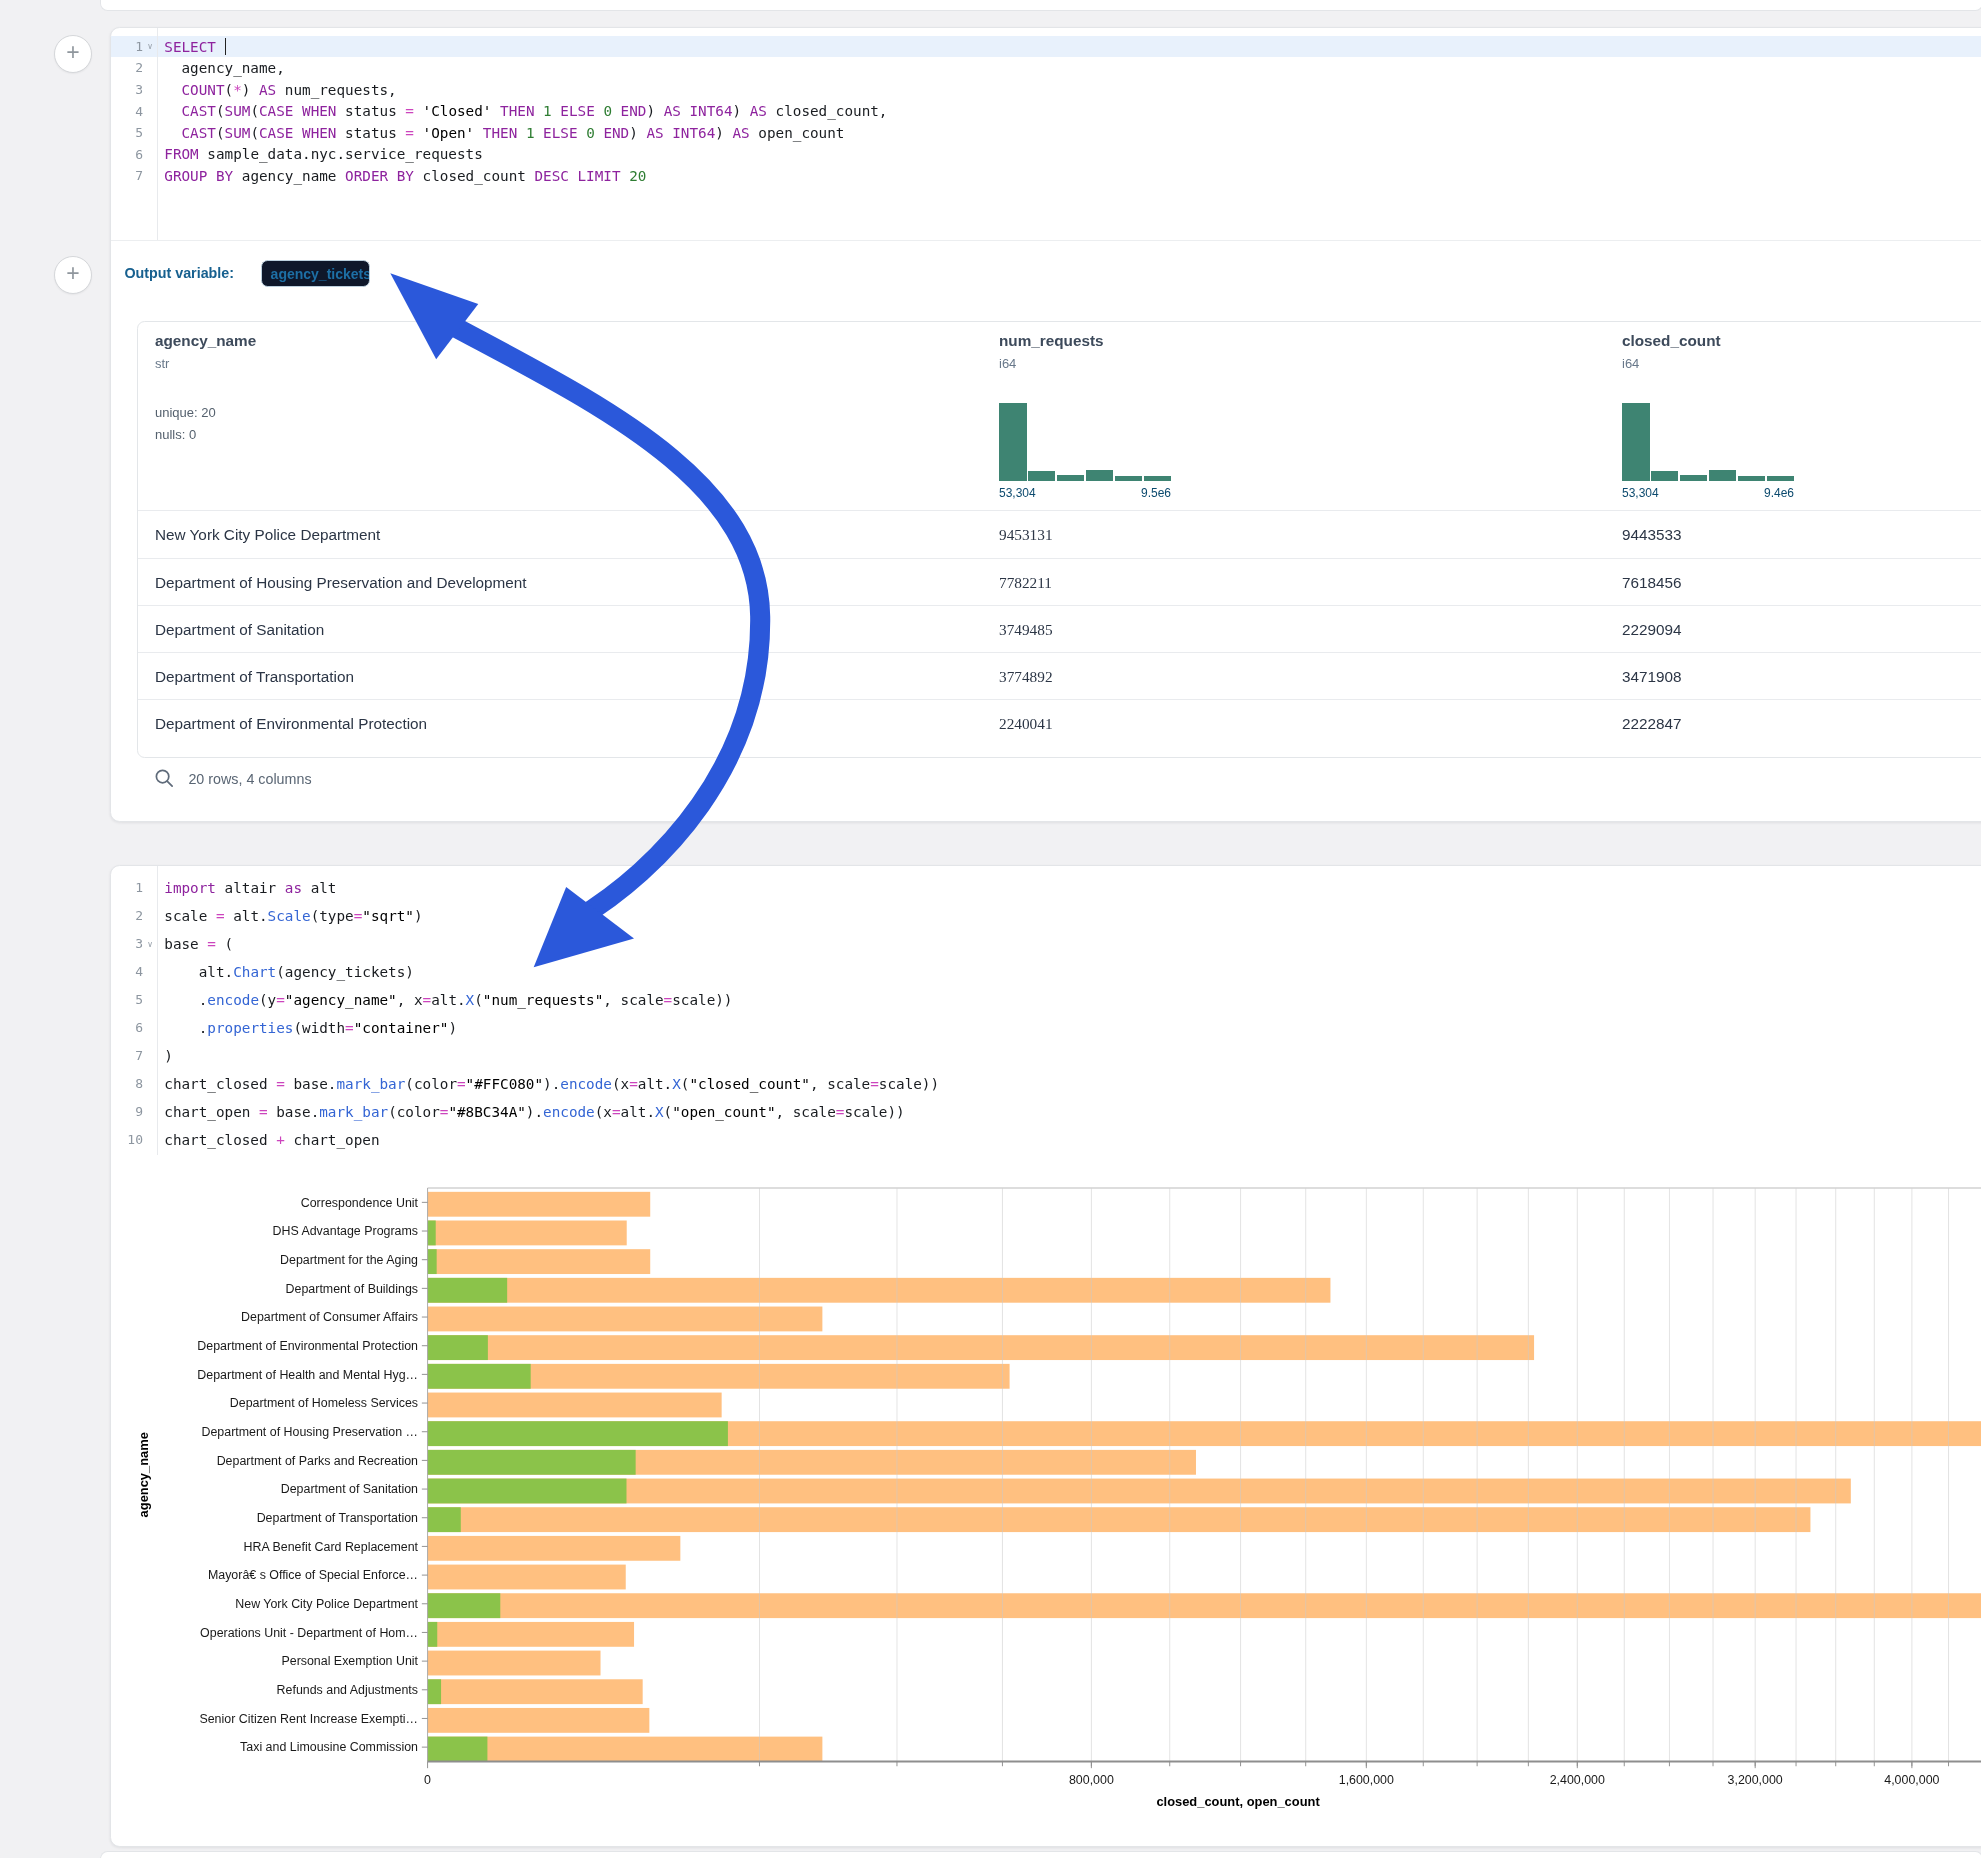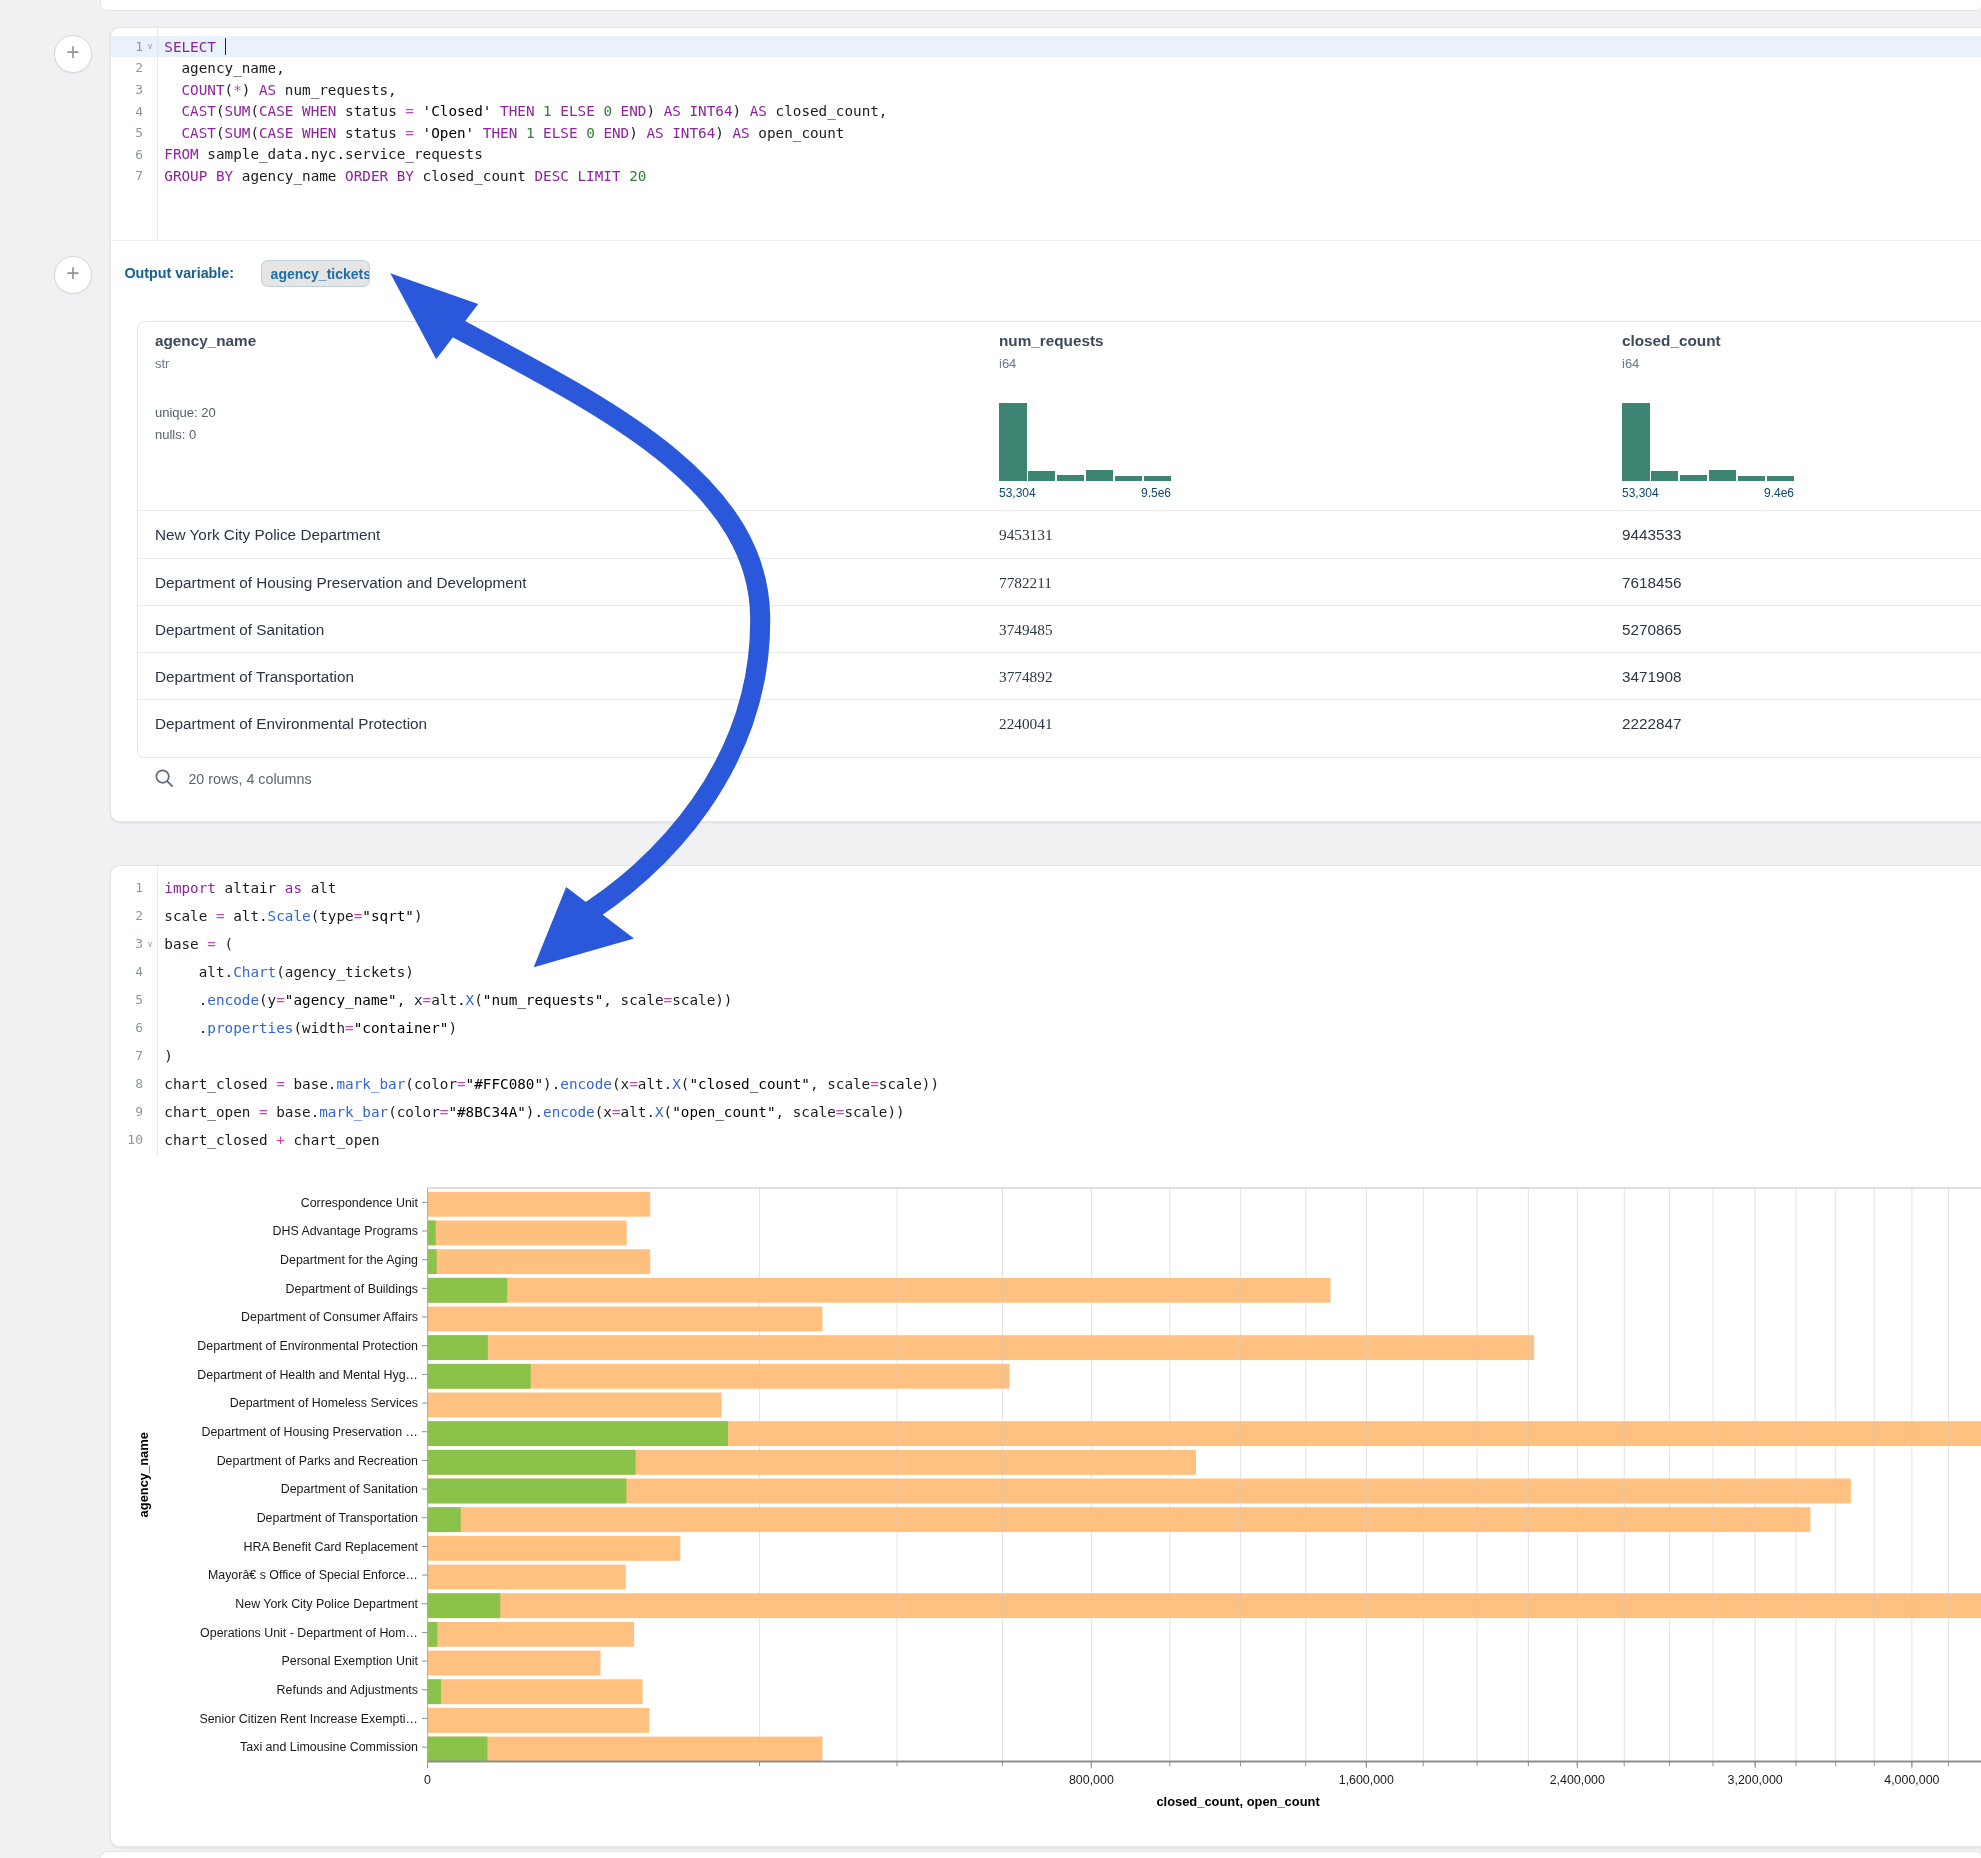--- a/index.html
+++ b/index.html
@@ -30,21 +30,21 @@
   .ct{flex:none;margin-left:7px;color:#191c20;}
   .gutter-line{position:absolute;left:46px;top:0;width:1px;background:#e8eaed;}
   .tk-kw{color:#8e239e}.tk-fn{color:#3465d4}.tk-str{color:#000000}
   .tk-num{color:#2e7d32}.tk-op{color:#cc44bd}.tk-p{color:#191c20}
   .cursor{display:inline-block;width:1.4px;height:17px;background:#222;vertical-align:-2.9px;}
 
   
   #outvar-sep{position:absolute;left:0;right:0;top:212px;height:1px;background:#eceef0;}
   #outvar-label{position:absolute;left:13.4px;top:237px;font-size:14.3px;font-weight:bold;color:#17608f;}
   #outvar-pill{position:absolute;left:150px;top:232px;width:109px;height:27px;border:1px solid #bdd0de;
-    border-radius:6.7px;background:#e5e5e5;overflow:hidden;font-size:14px;font-weight:bold;color:#1d6fa5;
+    border-radius:6.7px;background:#0f172a;overflow:hidden;font-size:14px;font-weight:bold;color:#1d6fa5;
     line-height:27px;padding-left:8.6px;box-sizing:border-box;white-space:nowrap;cursor:text;}
 
   
   #table-card{position:absolute;left:26px;top:293px;width:1864px;height:435px;
     border:1px solid #e3e6e9;border-radius:7.6px;background:#fff;overflow:hidden;}
   .col-head{position:absolute;top:0;}
   .col-name{font-size:15.3px;font-weight:bold;color:#3d4a5b;margin-top:9.6px;}
   .col-type{font-size:13px;color:#68788a;margin-top:6.7px;}
   .col-meta{font-size:13px;color:#55616e;line-height:22px;}
   .hist{position:absolute;top:81px;width:172px;height:78px;display:flex;align-items:flex-end;gap:1.4px;}
@@ -130,21 +130,21 @@
           <div class="c2">9443533</div>
         </div>
         <div class="trow" style="top: 236px;">
           <div class="c0">Department of Housing Preservation and Development</div>
           <div class="c1">7782211</div>
           <div class="c2">7618456</div>
         </div>
         <div class="trow" style="top: 283px;">
           <div class="c0">Department of Sanitation</div>
           <div class="c1">3749485</div>
-          <div class="c2">5270865</div>
+          <div class="c2">2229094</div>
         </div>
         <div class="trow" style="top: 330px;">
           <div class="c0">Department of Transportation</div>
           <div class="c1">3774892</div>
           <div class="c2">3471908</div>
         </div>
         <div class="trow" style="top: 377px;">
           <div class="c0">Department of Environmental Protection</div>
           <div class="c1">2240041</div>
           <div class="c2">2222847</div>

